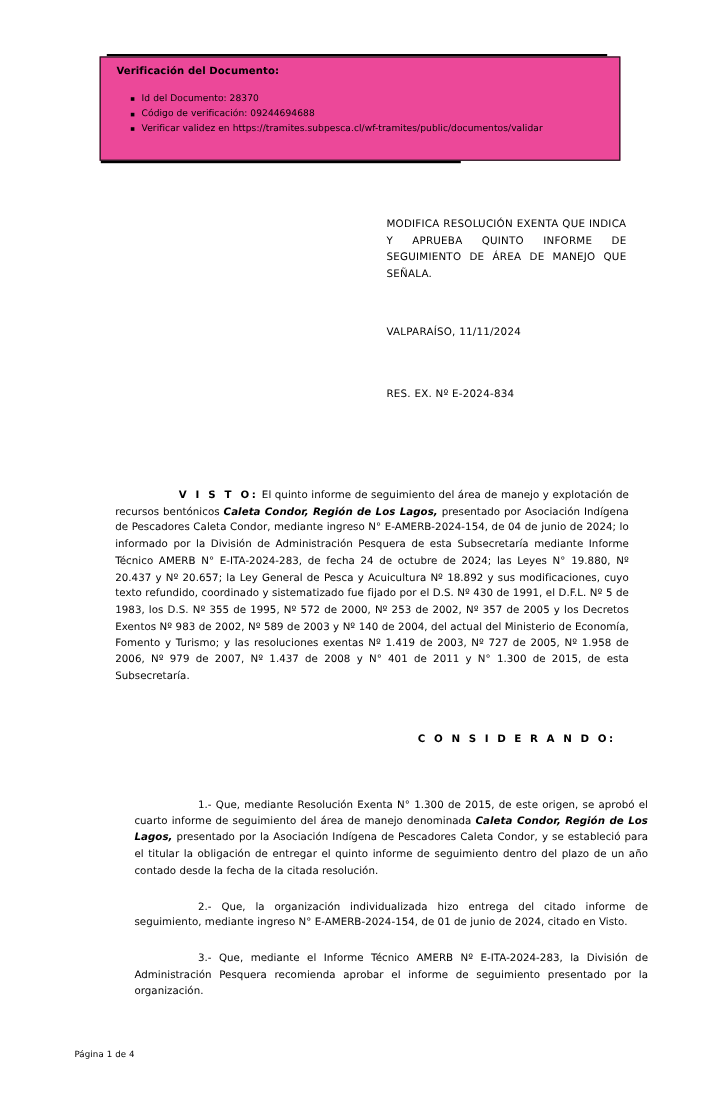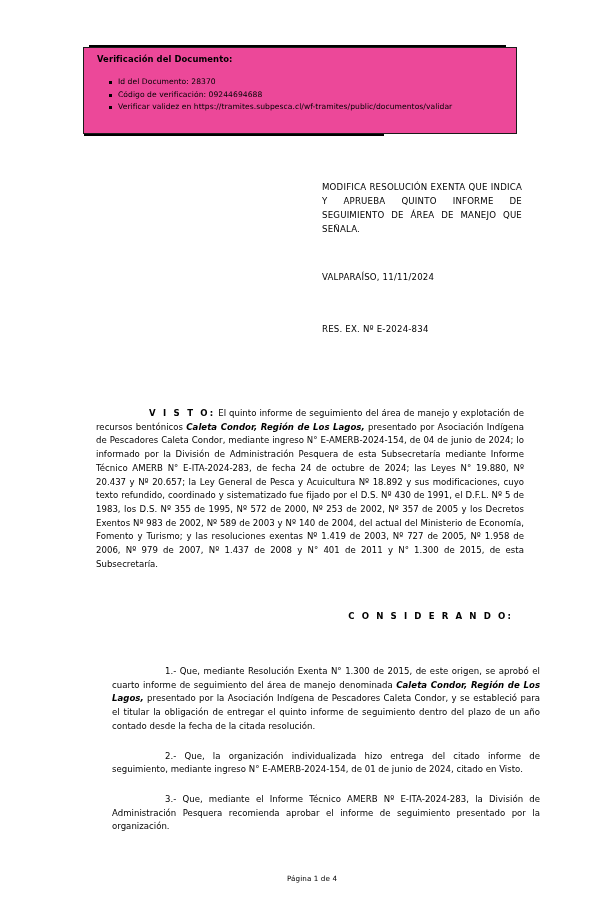--- a/index.html
+++ b/index.html
@@ -188,24 +188,24 @@
     position: absolute;
     left: 96px;
     top: 665px;
     width: 428px;
     margin-left: 16px;
   }
 
   
   .footer {
     position: absolute;
-    left: 0;
+    left: 14px;
     top: 874px;
     width: 528px;
-    text-align: center;
+    text-align: left;
     font-size: 7.2px;
     letter-spacing: .1px;
     color: #000;
     padding-left: 48px;
   }
 </style>
 </head>
 <body>
 
 <div class="page">

